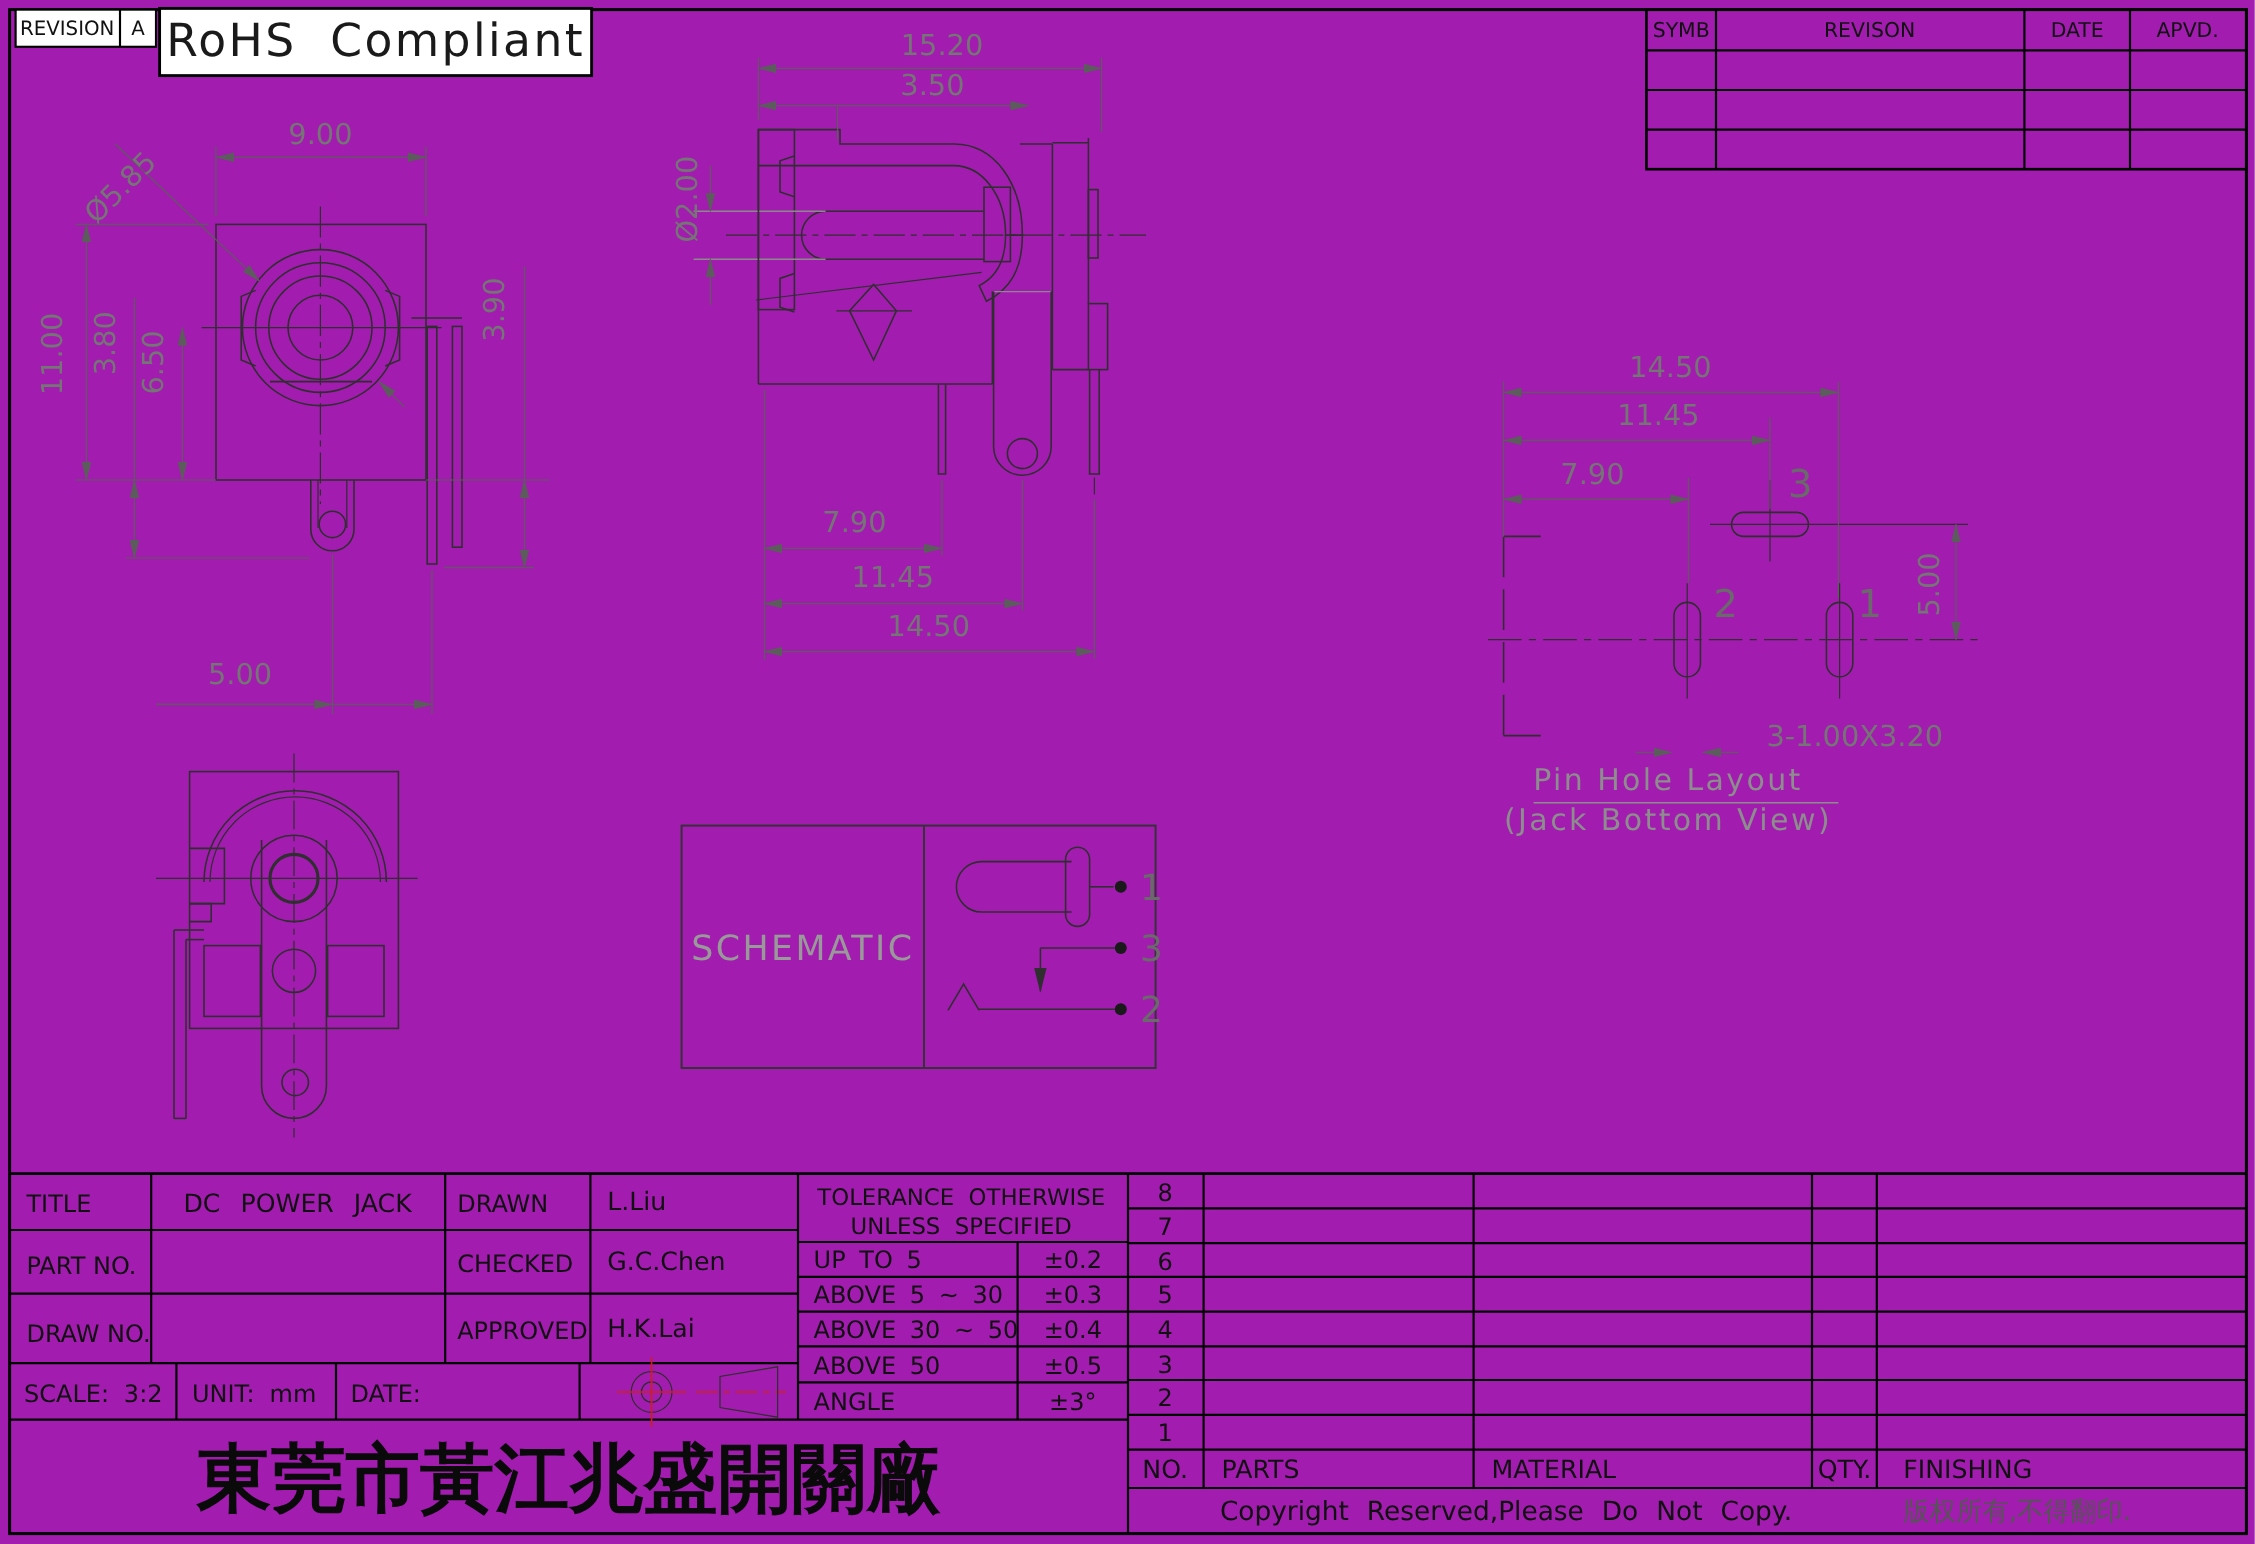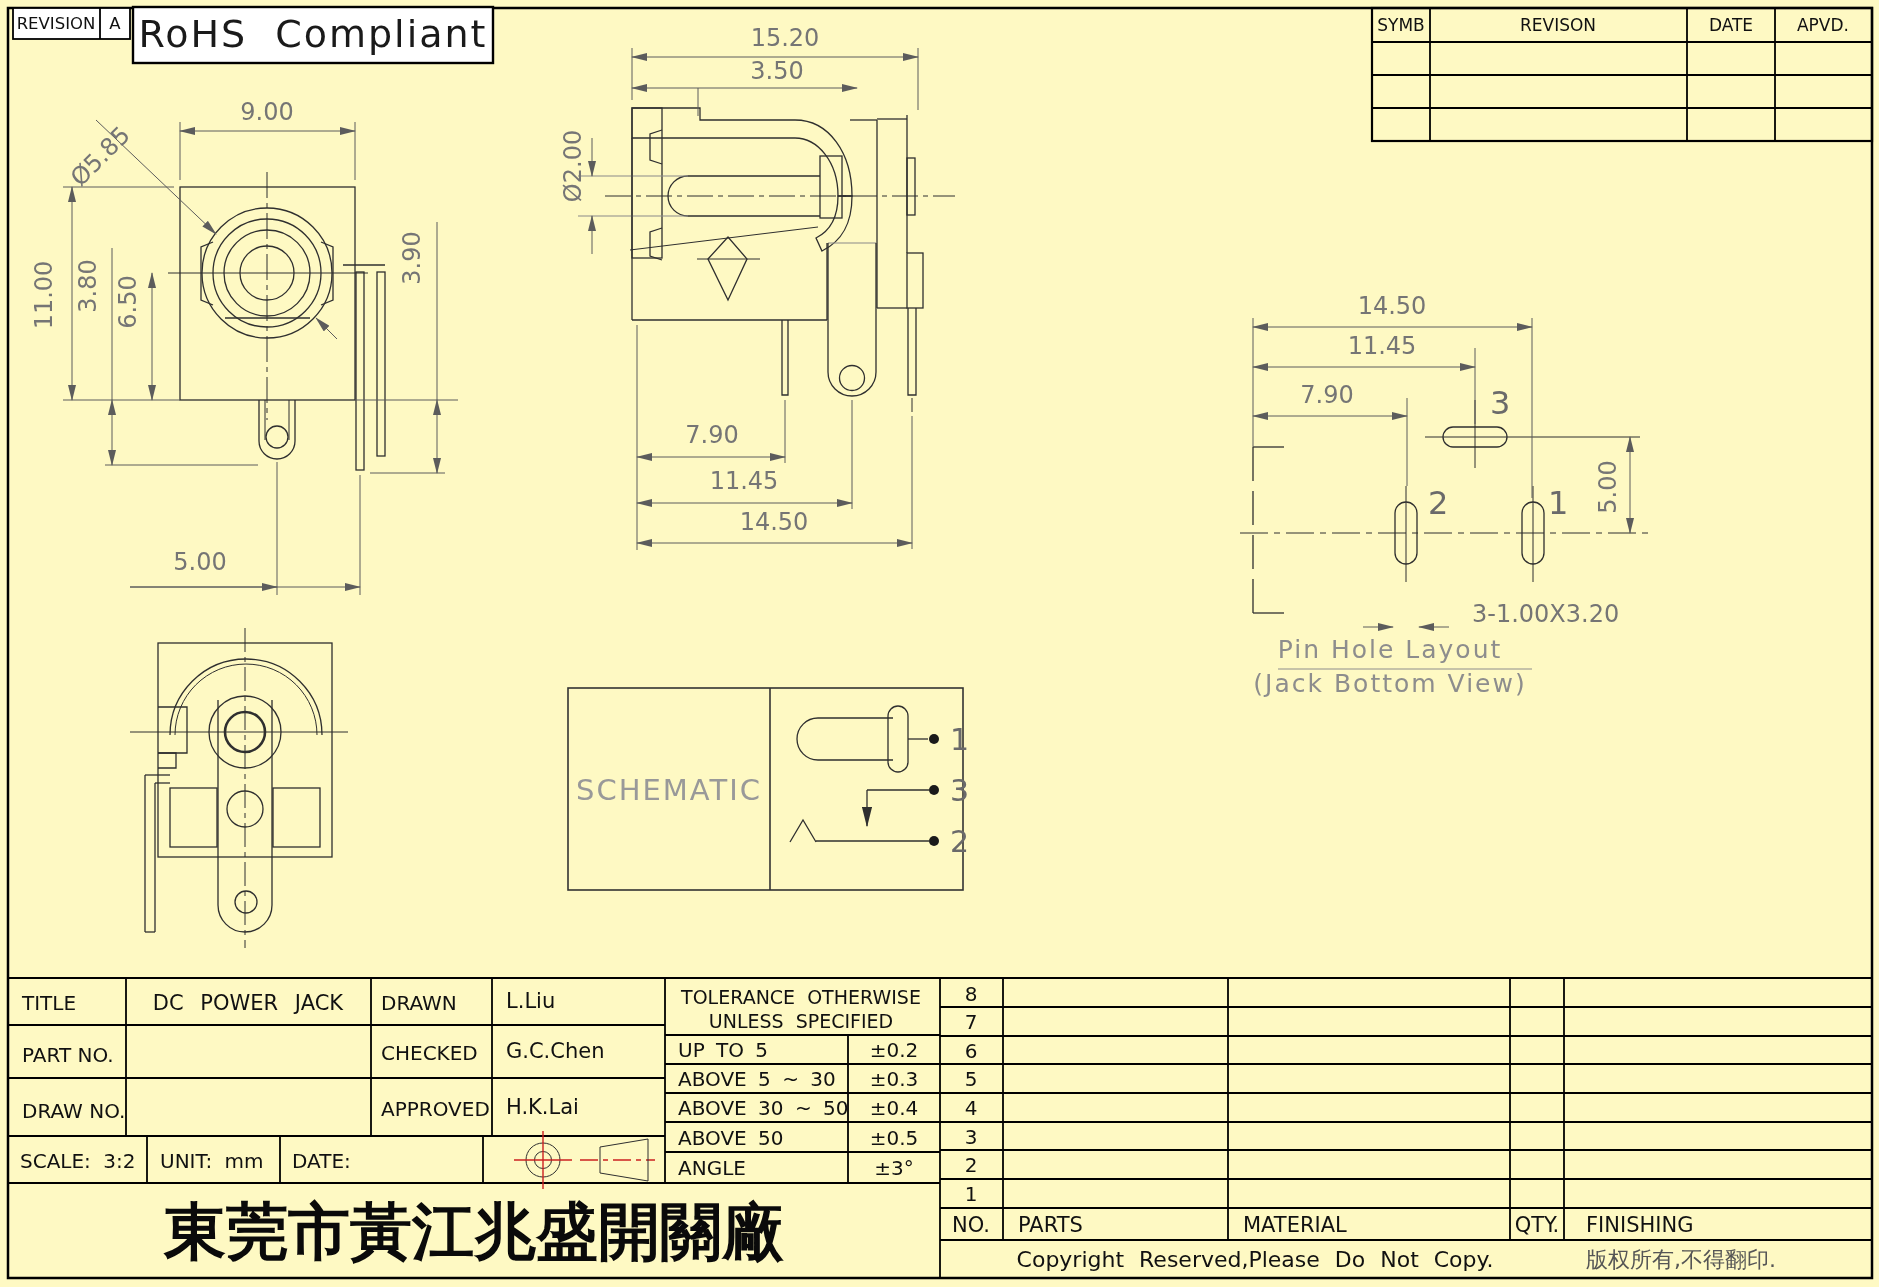--- a/index.html
+++ b/index.html
@@ -1,16 +1,16 @@
 <!DOCTYPE html>
 <html><head>
 <meta charset="utf-8">
 <style>
   html,body{margin:0;padding:0;background:#e8e8e8;}
-  .sheet{position:relative;width:1879px;height:1287px;background:#fef9c3;
+  .sheet{position:relative;width:1879px;height:1287px;background:#a21caf;
          font-family:"DejaVu Sans","Liberation Sans",sans-serif;overflow:hidden;}
   svg{position:absolute;left:0;top:0;}
   svg text{font-family:"DejaVu Sans","Liberation Sans",sans-serif;}
   .tbl{stroke:#000;stroke-width:1.8;}
   .tblh{stroke:#000;stroke-width:2.2;}
   .draw{stroke:#2f2f2f;stroke-width:1.3;fill:none;}
   .thin{stroke:#2f2f2f;stroke-width:1;fill:none;}
   .gray{stroke:#8a8a8a;stroke-width:1.2;fill:none;}
   .dim{stroke:#5c5c5c;stroke-width:1;fill:none;}
   .dimtxt{fill:#757575;font-size:24px;}

